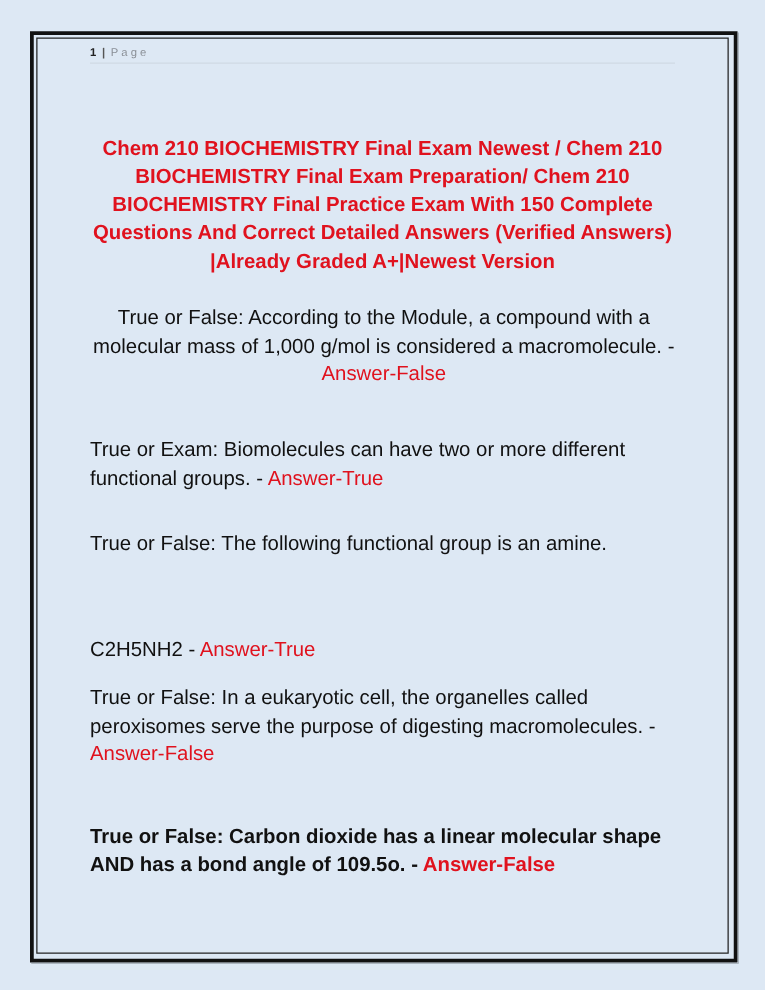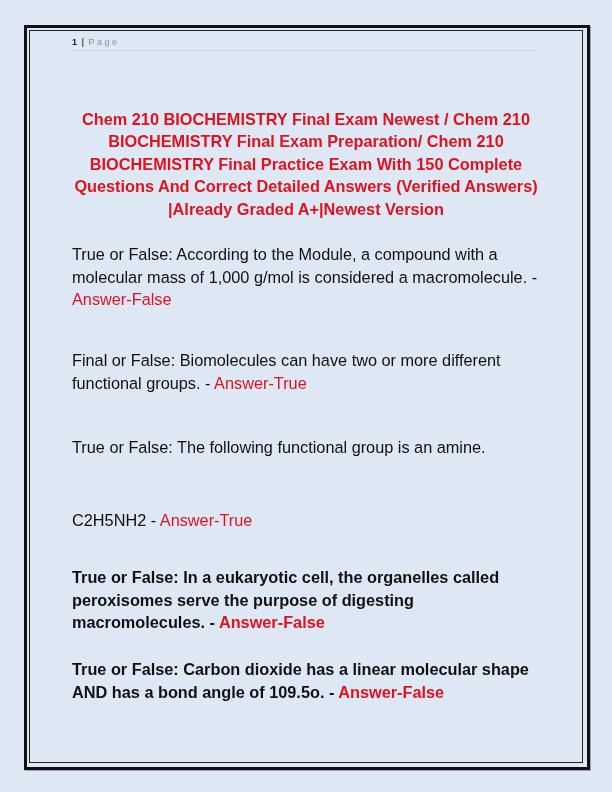--- a/index.html
+++ b/index.html
@@ -86,35 +86,35 @@
 <div class="page-border-inner"></div>
 
 <div class="header">
   <span class="num">1</span>
   <span class="sep">|</span>
   <span class="word">Page</span>
 </div>
 
 <div class="title">Chem 210 BIOCHEMISTRY Final Exam Newest / Chem 210 BIOCHEMISTRY Final Exam Preparation/ Chem 210 BIOCHEMISTRY Final Practice Exam With 150 Complete Questions And Correct Detailed Answers (Verified Answers) |Already Graded A+|Newest Version</div>
 
-<div class="qa" style="top:243px;">
+<div class="qa" style="top:243px;text-align:center;">
   <span>True or False: According to the Module, a compound with a molecular mass of 1,000 g/mol is considered a macromolecule. - </span><span class="answer">Answer-False</span>
 </div>
 
 <div class="qa" style="top:349px;">
-  <span>Final or False: Biomolecules can have two or more different functional groups. - </span><span class="answer">Answer-True</span>
+  <span>True or Exam: Biomolecules can have two or more different functional groups. - </span><span class="answer">Answer-True</span>
 </div>
 
-<div class="qa" style="top:436px;">
+<div class="qa" style="top:424px;">
   <span>True or False: The following functional group is an amine.</span><span class="answer"></span>
 </div>
 
 <div class="qa" style="top:509px;">
   <span>C2H5NH2 - </span><span class="answer">Answer-True</span>
 </div>
 
-<div class="qa" style="top:566px;font-weight:bold;">
+<div class="qa" style="top:547px;">
   <span>True or False: In a eukaryotic cell, the organelles called peroxisomes serve the purpose of digesting macromolecules. - </span><span class="answer">Answer-False</span>
 </div>
 
 <div class="qa" style="top:658px;font-weight:bold;">
   <span>True or False: Carbon dioxide has a linear molecular shape AND has a bond angle of 109.5o. - </span><span class="answer">Answer-False</span>
 </div>
 
 </body></html>

